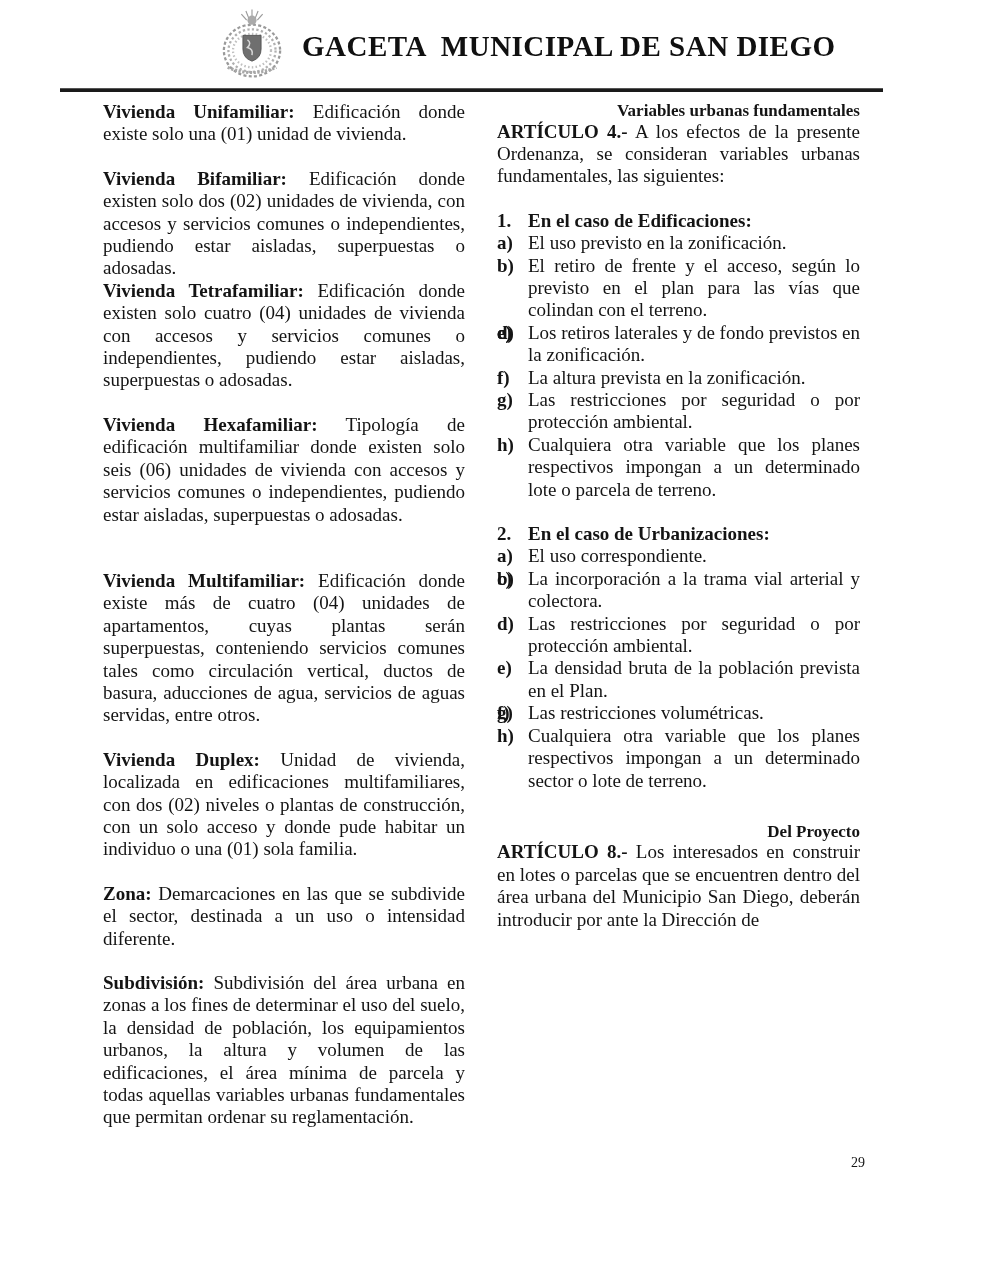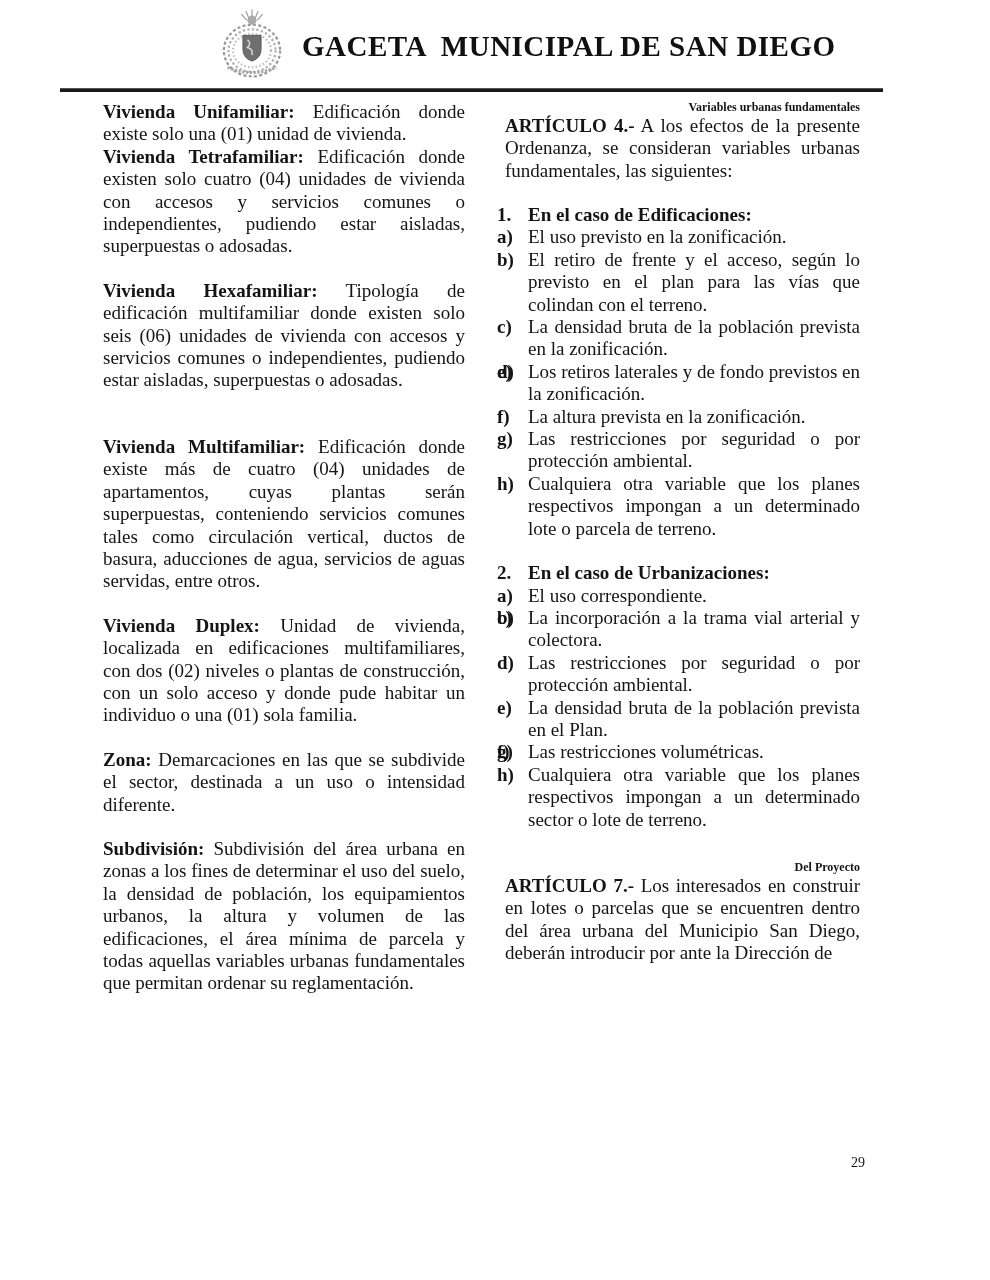--- a/index.html
+++ b/index.html
@@ -24,24 +24,24 @@
   }
   
   .col { position:absolute; top:101px; font-size:19px; line-height:1.18; text-align:justify; }
   .col-left  { left:103px; width:362px; }
   .col-right { left:497px; width:363px; }
   .para { margin:0 0 22px 0; }
   .para.no-gap { margin-top:-22px; }
   .para.big-gap { margin-top:45px; margin-top:44px; }
   .para b { font-weight:bold; }
   .col-heading {
-    text-align:right; font-weight:bold; font-size:12px; line-height:1.15;
+    text-align:right; font-weight:bold; font-size:17px; line-height:1.15;
     margin:0;
   }
-  .art-para { margin:0 0 22px 8px; }
+  .art-para { margin:0 0 22px 0; }
   .numbered-list { margin:0 0 22px 0; }
   .list-title { position:relative; padding-left:31px; font-weight:bold; }
   .list-title .num { position:absolute; left:0; top:0; }
   .li { position:relative; padding-left:31px; }
   .li .li-label { position:absolute; left:0; top:0; font-weight:bold; }
   .heading-gap { margin-top:30px;text-align:right; }
   .page-number {
     position:absolute; right:125px; top:1155px; font-size:14px; color:#141414;
   }
 </style>
@@ -67,38 +67,39 @@
     <path d="M38 36 h24 v18 q0 12 -12 16 q-12 -4 -12 -16 z" fill="#6f6f6f" stroke="#4a4a4a"></path>
     <path d="M44 42 q6 4 0 10 q8 2 6 10" fill="none" stroke="#d8d8d8" stroke-width="2"></path>
     <path d="M18 78 q32 14 64 0" fill="none" stroke="#a8a8a8" stroke-width="4" stroke-dasharray="3 2"></path>
   </svg>
 
   <div class="gazette-title">GACETA  MUNICIPAL DE SAN DIEGO</div>
   <div class="masthead-rule"></div>
 
   <div class="col col-left">
     <p class="para"><b>Vivienda Unifamiliar:</b> <span>Edificación donde existe solo una (01) unidad de vivienda.</span></p>
+    <p class="para"><b>Vivienda Bifamiliar:</b> <span>Edificación donde existen solo dos (02) unidades de vivienda, con accesos y servicios comunes o independientes, pudiendo estar aisladas, superpuestas o adosadas.</span></p>
     <p class="para no-gap"><b>Vivienda Tetrafamiliar:</b> <span>Edificación donde existen solo cuatro (04) unidades de vivienda con accesos y servicios comunes o independientes, pudiendo estar aisladas, superpuestas o adosadas.</span></p>
     <p class="para"><b>Vivienda Hexafamiliar:</b> <span>Tipología de edificación multifamiliar donde existen solo seis (06) unidades de vivienda con accesos y servicios comunes o independientes, pudiendo estar aisladas, superpuestas o adosadas.</span></p>
     <p class="para big-gap"><b>Vivienda Multifamiliar:</b> <span>Edificación donde existe más de cuatro (04) unidades de apartamentos, cuyas plantas serán superpuestas, conteniendo servicios comunes tales como circulación vertical, ductos de basura, aducciones de agua, servicios de aguas servidas, entre otros.</span></p>
     <p class="para"><b>Vivienda Duplex:</b> <span>Unidad de vivienda, localizada en edificaciones multifamiliares, con dos (02) niveles o plantas de construcción, con un solo acceso y donde pude habitar un individuo o una (01) sola familia.</span></p>
     <p class="para"><b>Zona:</b> <span>Demarcaciones en las que se subdivide el sector, destinada a un uso o intensidad diferente.</span></p>
     <p class="para"><b>Subdivisión:</b> <span>Subdivisión del área urbana en zonas a los fines de determinar el uso del suelo, la densidad de población, los equipamientos urbanos, la altura y volumen de las edificaciones, el área mínima de parcela y todas aquellas variables urbanas fundamentales que permitan ordenar su reglamentación.</span></p>
   </div>
 
   <div class="col col-right">
     <div class="col-heading">Variables urbanas fundamentales</div>
 
     <p class="art-para"><b>ARTÍCULO 4.-</b> <span>A los efectos de la presente Ordenanza, se consideran variables urbanas fundamentales, las siguientes:</span></p>
 
     <div class="numbered-list">
       <div class="list-title"><span class="num">1.</span><span>En el caso de Edificaciones:</span></div>
       <div class="li"><span class="li-label">a)</span><span>El uso previsto en la zonificación.</span></div>
       <div class="li"><span class="li-label">b)</span><span>El retiro de frente y el acceso, según lo previsto en el plan para las vías que colindan con el terreno.</span></div>
-      <div class="li"><span class="li-label">c)</span><span>La densidad bruta de la población prevista en la zonificación.</span></div>
+      <div class="li"><span class="li-label">c)</span></div>
       <div class="li"><span class="li-label">d)</span></div>
       <div class="li"><span class="li-label">e)</span><span>Los retiros laterales y de fondo previstos en la zonificación.</span></div>
       <div class="li"><span class="li-label">f)</span><span>La altura prevista en la zonificación.</span></div>
       <div class="li"><span class="li-label">g)</span><span>Las restricciones por seguridad o por protección ambiental.</span></div>
       <div class="li"><span class="li-label">h)</span><span>Cualquiera otra variable que los planes respectivos impongan a un determinado lote o parcela de terreno.</span></div>
     </div>
 
     <div class="numbered-list">
       <div class="list-title"><span class="num">2.</span><span>En el caso de Urbanizaciones:</span></div>
       <div class="li"><span class="li-label">a)</span><span>El uso correspondiente.</span></div>
@@ -106,18 +107,18 @@
       <div class="li"><span class="li-label">c)</span><span>La incorporación a la trama vial arterial y colectora.</span></div>
       <div class="li"><span class="li-label">d)</span><span>Las restricciones por seguridad o por protección ambiental.</span></div>
       <div class="li"><span class="li-label">e)</span><span>La densidad bruta de la población prevista en el Plan.</span></div>
       <div class="li"><span class="li-label">f)</span></div>
       <div class="li"><span class="li-label">g)</span><span>Las restricciones volumétricas.</span></div>
       <div class="li"><span class="li-label">h)</span><span>Cualquiera otra variable que los planes respectivos impongan a un determinado sector o lote de terreno.</span></div>
     </div>
 
     <div class="col-heading heading-gap">Del Proyecto</div>
 
-    <p class="art-para"><b>ARTÍCULO 7.-</b> <span>Los interesados en construir en lotes o parcelas que se encuentren dentro del área urbana del Municipio San Diego, deberán introducir por ante la Dirección de</span></p>
+    <p class="art-para"><b>ARTÍCULO 8.-</b> <span>Los interesados en construir en lotes o parcelas que se encuentren dentro del área urbana del Municipio San Diego, deberán introducir por ante la Dirección de</span></p>
   </div>
 
   <div class="page-number">29</div>
 
 </div>
 
 </body></html>

